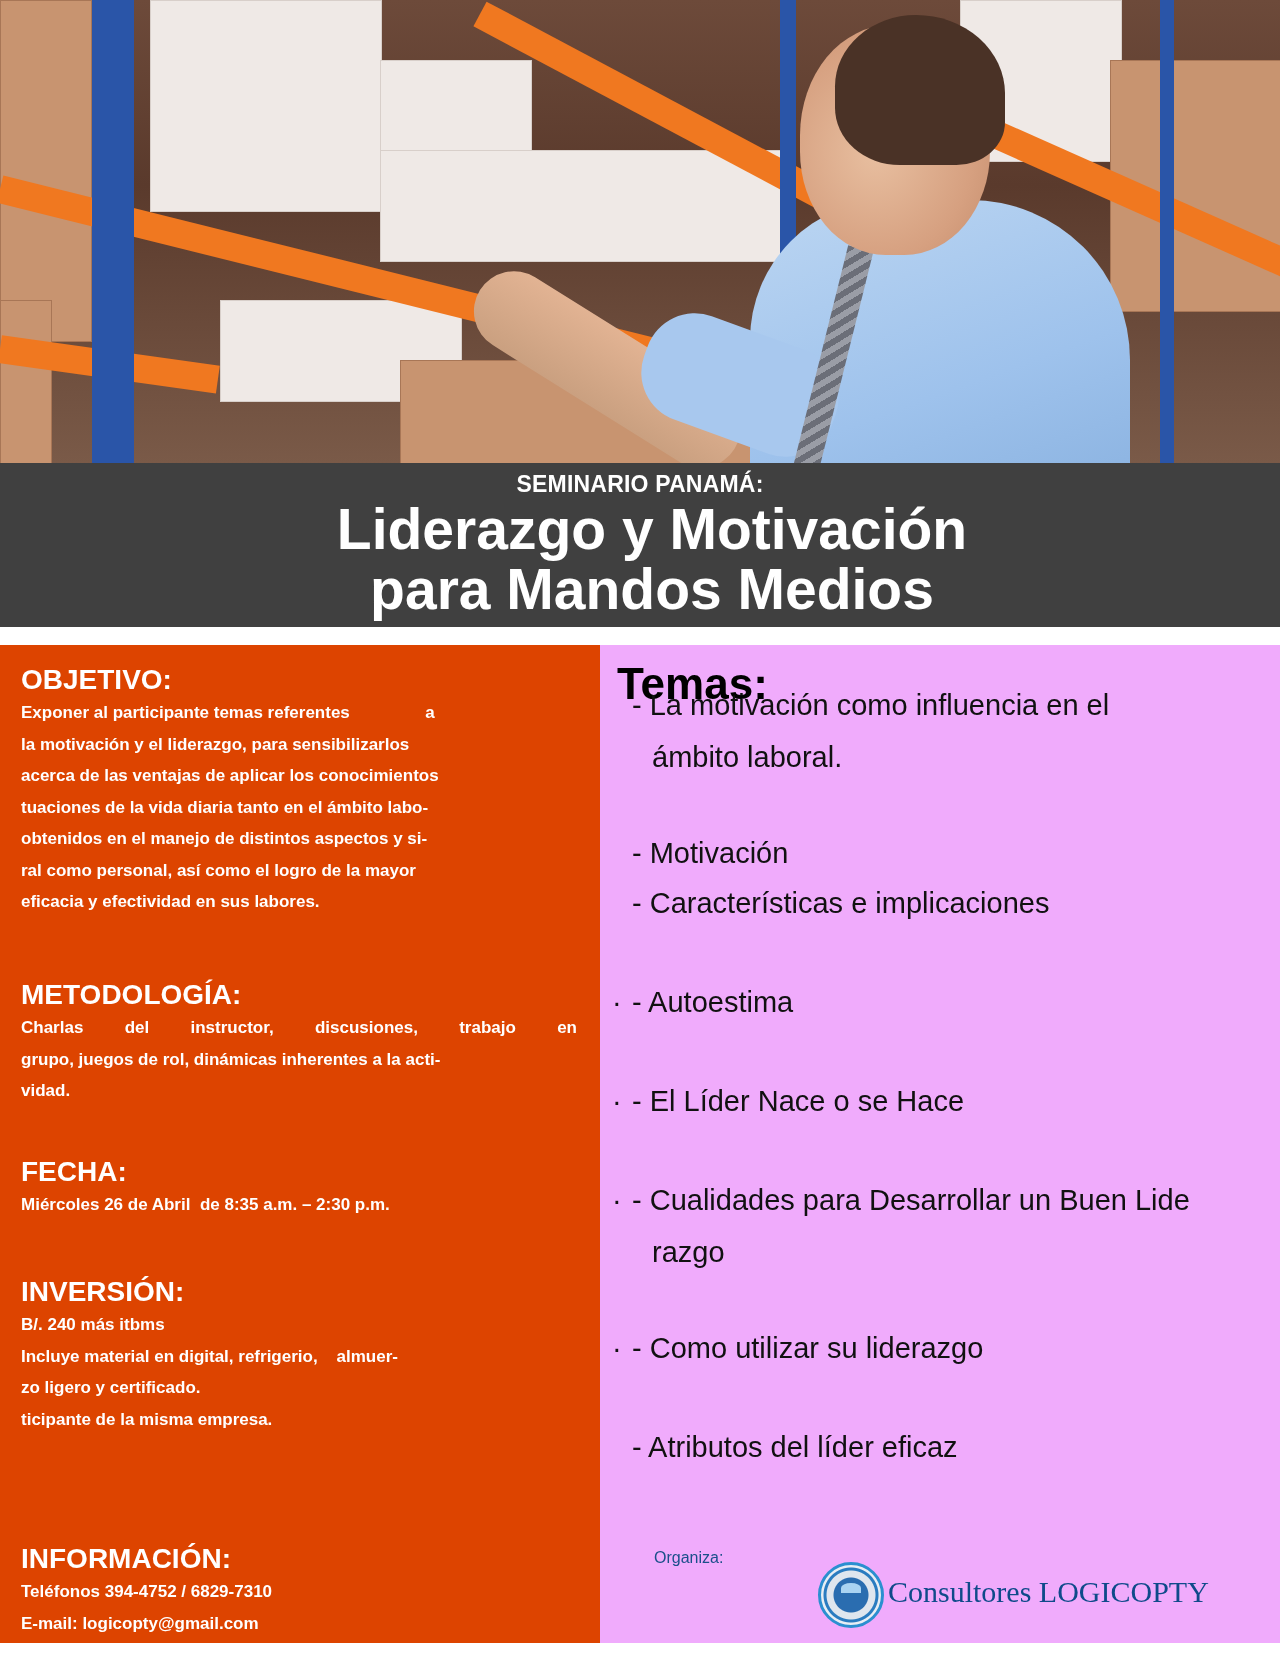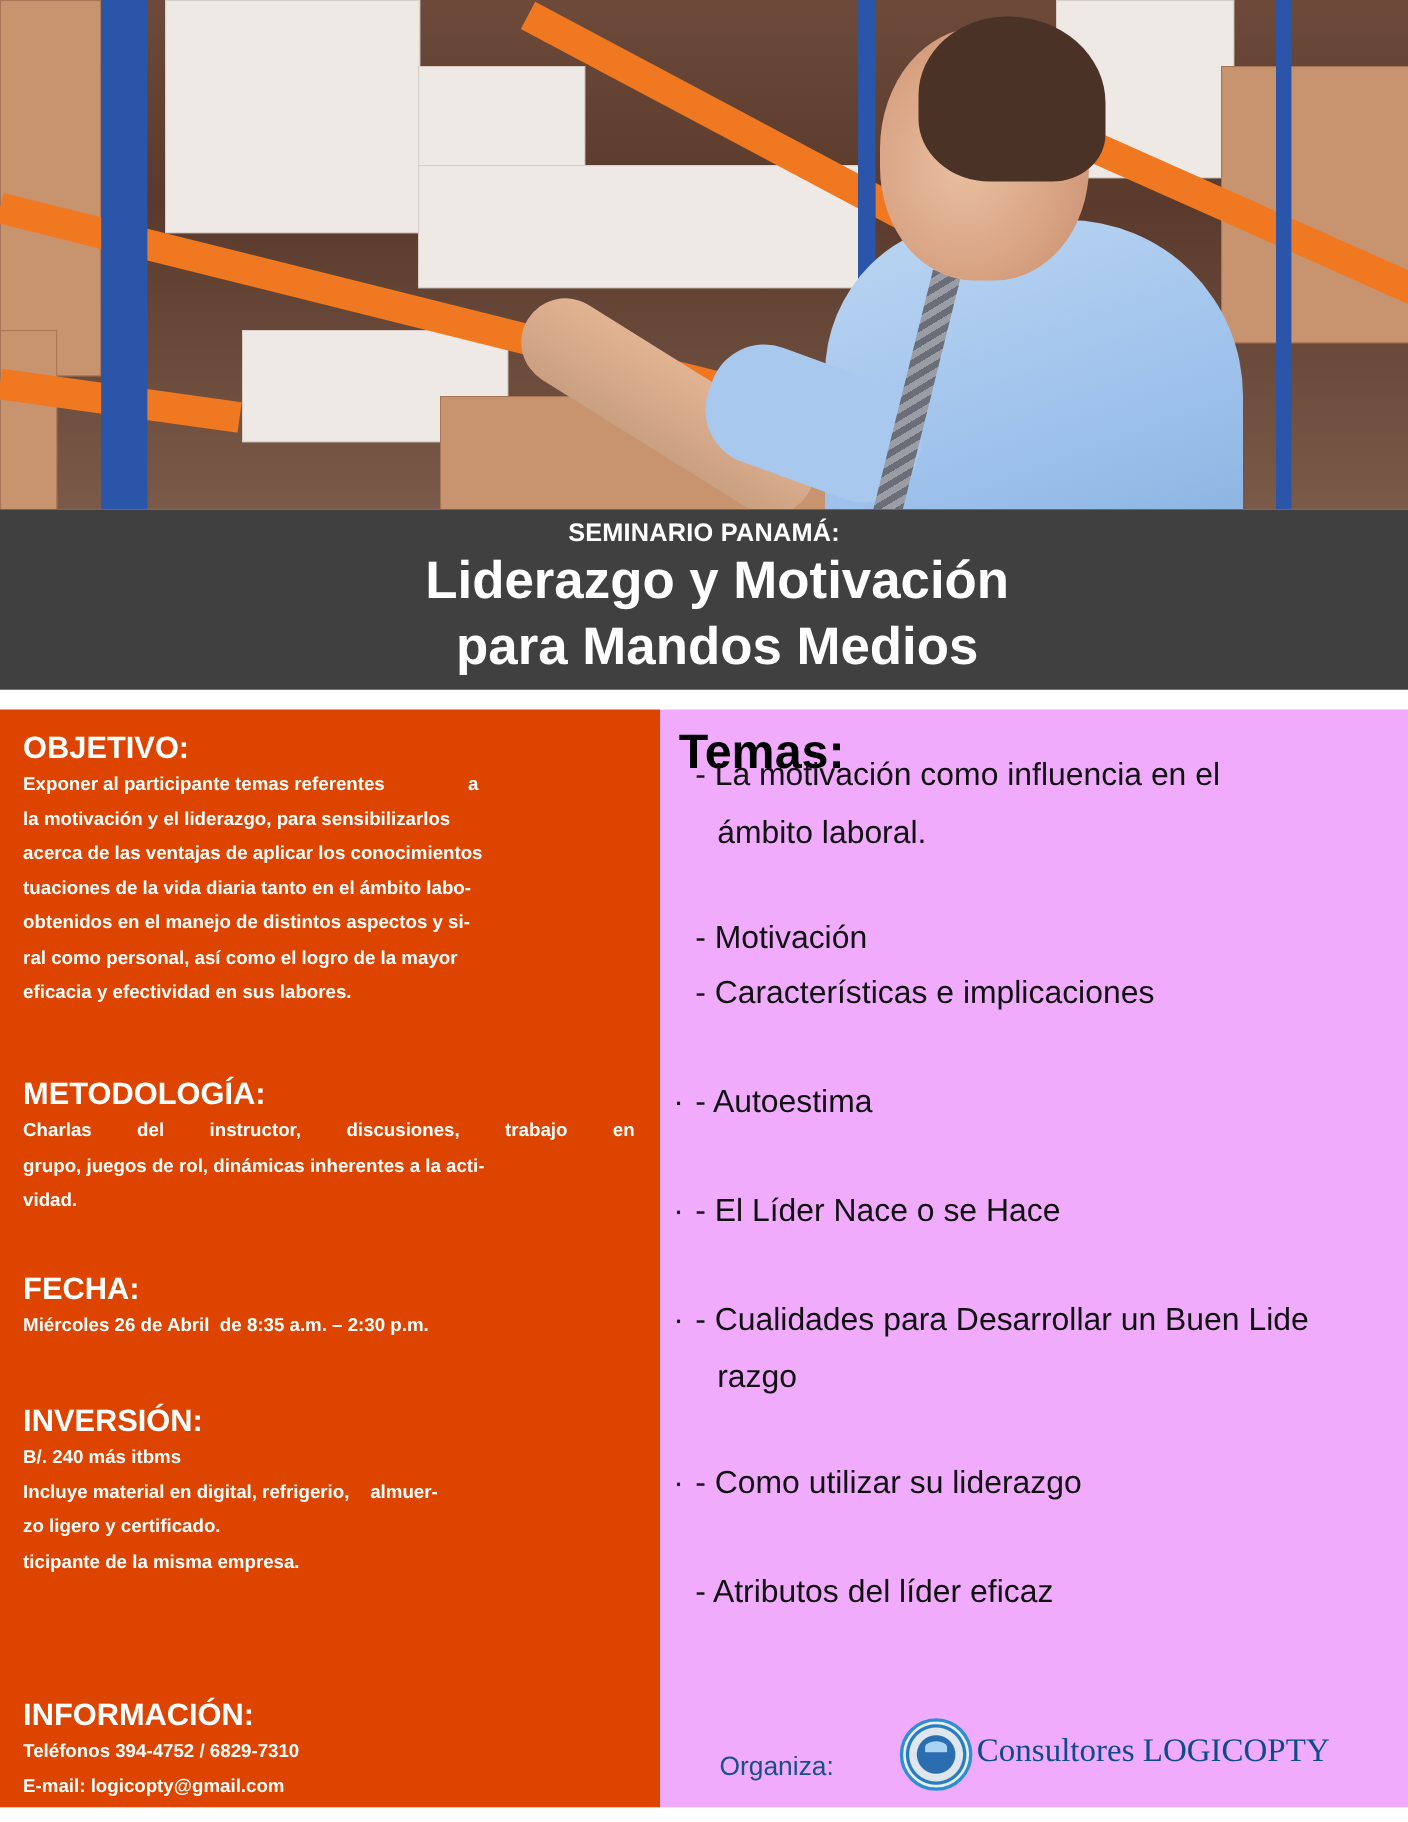--- a/index.html
+++ b/index.html
@@ -45,21 +45,21 @@
     background: repeating-linear-gradient(135deg, #6b6e78 0 6px, #9a9da6 6px 12px);
     transform: rotate(14deg);
   }
 
   
   .banner {
     position: absolute; left: 0; top: 463px; width: 1280px; height: 164px;
     background: #404040; color: #ffffff; text-align: center;
   }
   .banner .kicker { position: absolute; left: 0; right: 0; top: 8px; font-size: 23px; font-weight: bold; letter-spacing: 0.2px; }
-  .banner .title { position: absolute; left: 0; right: 0; top: 36px; font-size: 48px; font-weight: bold; line-height: 60px; padding-left: 24px; }
+  .banner .title { position: absolute; left: 0; right: 0; top: 36px; font-size: 57px; font-weight: bold; line-height: 60px; padding-left: 24px; }
 
   
   .left-col {
     position: absolute; left: 0; top: 645px; width: 600px; height: 998px;
     background: #dd4400; color: #ffffff;
   }
   .right-col {
     position: absolute; left: 600px; top: 645px; width: 680px; height: 998px;
     background: #f0abfc; color: #000000;
   }
@@ -71,21 +71,21 @@
   .temas-title {
     position: absolute; left: 17px; top: 14px; font-size: 44px; font-weight: bold; margin: 0; color: #000;
   }
   .tema {
     position: absolute; left: 12px; width: 660px; font-size: 29px; line-height: 52px; color: #111;
   }
   .tema .dot { display: inline-block; width: 20px; }
   .tema .cont { display: block; padding-left: 40px; }
 
   .organiza {
-    position: absolute; left: 54px; top: 948px; font-size: 24px; color: #1a4f8a;
+    position: absolute; left: 54px; top: 904px; font-size: 16px; color: #1a4f8a;
   }
   .logo {
     position: absolute; left: 218px; top: 917px; width: 66px; height: 66px; border-radius: 50%;
     background: radial-gradient(circle at 50% 50%, #2a6db0 0 17px, #dfe6ee 18px 24px, #2a7cc0 25px 27px, #e7eef4 28px 30px, transparent 31px);
     border: 3px solid #2b8fd0; box-sizing: border-box;
   }
   .logo::after {
     content: ""; position: absolute; left: 20px; top: 18px; width: 20px; height: 10px; border-radius: 50% 50% 0 0; background: #a9d3f2;
   }
   .brand {

